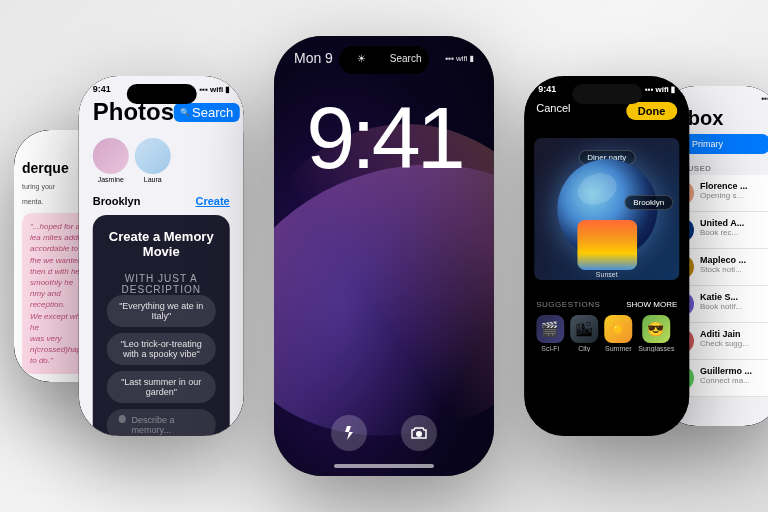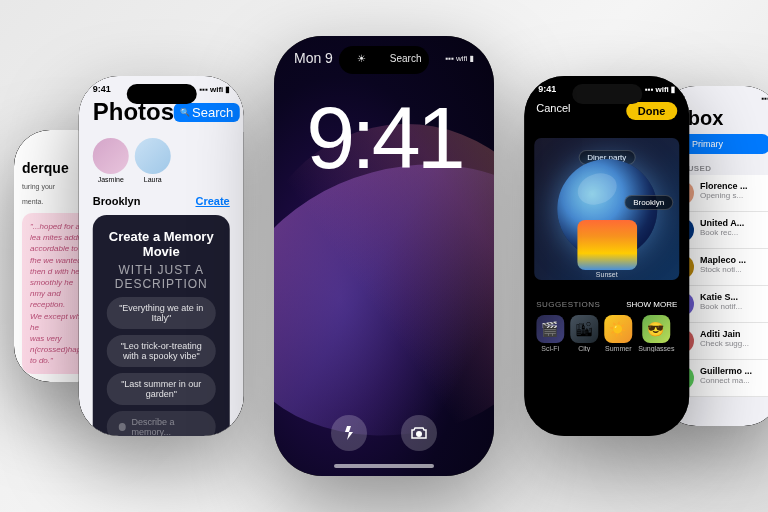--- a/index.html
+++ b/index.html
@@ -293,50 +293,49 @@
       background: #1c1c2e;
       border-radius: 14px;
       padding: 14px;
       color: #fff;
     }
 
     .memory-movie-title {
       font-size: 13px;
       font-weight: 700;
       text-align: center;
-      margin-bottom: 4px;
+      margin-bottom: 14px;
     }
 
     .memory-movie-subtitle {
-      font-size: 12px;
+      font-size: 10px;
       text-align: center;
       color: rgba(255,255,255,0.6);
       letter-spacing: 1px;
       text-transform: uppercase;
-      margin-bottom: 6px;
+      margin-bottom: 0;
     }
 
     .memory-prompt {
       background: rgba(255,255,255,0.12);
       border-radius: 20px;
       padding: 6px 12px;
       font-size: 9px;
       color: rgba(255,255,255,0.85);
       margin-bottom: 6px;
       text-align: center;
     }
 
     .memory-input {
       background: rgba(255,255,255,0.1);
       border-radius: 20px;
       padding: 6px 12px;
       font-size: 9px;
       color: rgba(255,255,255,0.4);
       display: flex;
-      align-items: center;
       gap: 6px;
     }
 
     .memory-input-dot {
       width: 8px;
       height: 8px;
       background: rgba(255,255,255,0.3);
       border-radius: 50%;
     }
 

